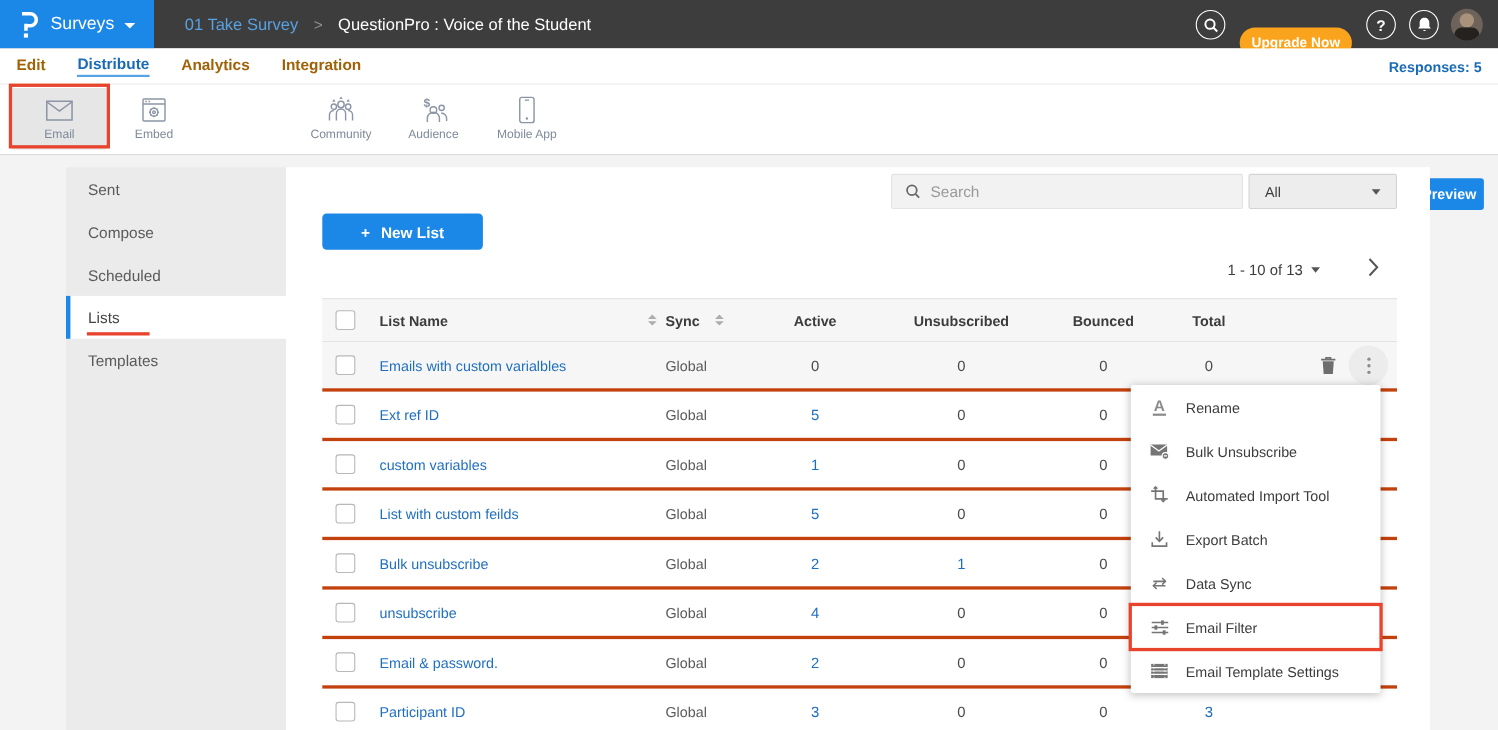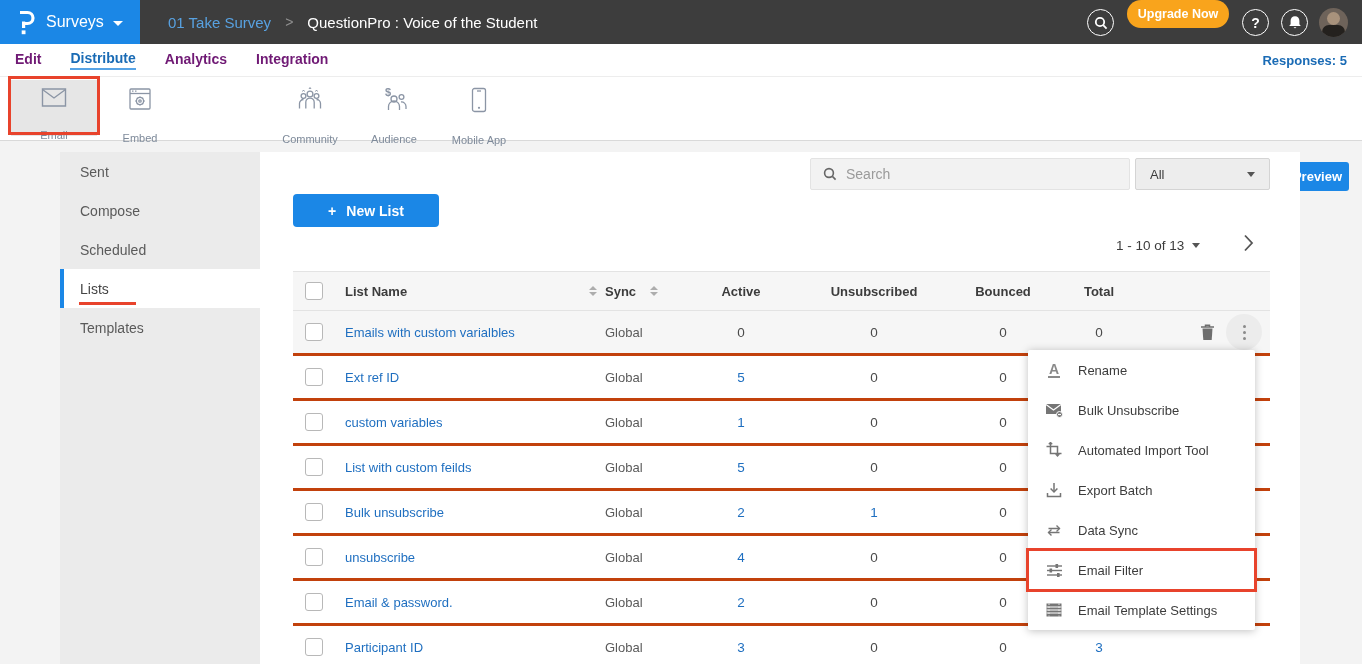--- a/index.html
+++ b/index.html
@@ -14,42 +14,42 @@
   .logo-mark{width:20px;height:26px;margin-right:10px}
   .logo-text{color:#fff;font-size:16px}
   .caret-w{width:0;height:0;border-left:5px solid transparent;border-right:5px solid transparent;
     border-top:5px solid #fff;margin-left:9px;margin-top:2px}
   .crumbs{position:absolute;left:168px;top:0;height:44px;display:flex;align-items:center}
   .crumb-link{color:#58a1e0;font-size:15px;cursor:pointer}
   .crumb-sep{color:#919191;font-size:14px;margin:0 14px}
   .crumb-title{color:#fff;font-size:15px}
   .tb-circle{position:absolute;top:9px;width:27px;height:27px;border:1.5px solid #fff;border-radius:50%;
     display:flex;align-items:center;justify-content:center;cursor:pointer;color:#fff;font-weight:bold;font-size:14px}
-  .upgrade-btn{position:absolute;left:1127px;top:0;width:102px;height:28px;border-radius:14px;background:#f9a41c;
+  .upgrade-btn{position:absolute;left:1127px;top:25px;width:102px;height:28px;border-radius:14px;background:#f9a41c;
     color:#fff;font-weight:bold;font-size:12.5px;display:flex;align-items:center;justify-content:center;cursor:pointer;border:none}
   .avatar{position:absolute;left:1319px;top:8px;width:29px;height:29px;border-radius:50%;overflow:hidden;
     background:#6e635a;cursor:pointer}
   .avatar .head{position:absolute;left:8px;top:4px;width:13px;height:13px;border-radius:50%;background:#a8927c}
   .avatar .body{position:absolute;left:3px;top:17px;width:23px;height:14px;border-radius:7px;background:#24211e}
 
   
   .subnav{position:absolute;left:0;top:44px;width:1362px;height:32px;background:#fff;display:flex;align-items:center;padding-left:15px}
-  .subnav-item{font-weight:bold;font-size:14px;color:#701a75;margin-right:29px;cursor:pointer;padding-bottom:2px}
+  .subnav-item{font-weight:bold;font-size:14px;color:#a16207;margin-right:29px;cursor:pointer;padding-bottom:2px}
   .subnav-item.active{color:#1a6bb5;border-bottom:2px solid #56a3e6}
   .responses{position:absolute;right:15px;top:0;height:32px;display:flex;align-items:center;
     color:#1a6bb5;font-size:13px;font-weight:bold}
 
   
   .chanbar{position:absolute;left:0;top:76px;width:1362px;height:65px;background:#fff;
     border-top:1px solid #ededed;border-bottom:1px solid #d9d9d9}
   .channel{position:absolute;top:3px;width:86px;height:56px;display:flex;flex-direction:column;
     align-items:center;justify-content:flex-start;padding-top:7px;cursor:pointer}
   .channel.active{background:#e6e6e6}
   .channel .ic{height:26px;display:flex;align-items:center}
-  .channel .lbl{font-size:11px;color:#7e8a9a;margin-top:21px}
+  .channel .lbl{font-size:11px;color:#7e8a9a;margin-top:3px}
   .url-box{position:absolute;left:988px;top:85px;width:267px;height:29px;background:#ececec;
     border:1px solid #c9c9c9;border-radius:3px;display:flex;align-items:center}
   .url-box input{flex:1;border:none;background:transparent;font-family:"Liberation Sans",sans-serif;
     font-size:13px;color:#3c3c3c;padding:0 4px 0 10px;outline:none;min-width:0}
   .pencil{width:26px;display:flex;align-items:center;justify-content:center;cursor:pointer}
   .preview-btn{position:absolute;left:1264px;top:85px;width:85px;height:29px;background:#1b87e6;border:none;
     border-radius:3px;color:#fff;font-weight:bold;font-size:13px;display:flex;align-items:center;
     justify-content:center;gap:6px;cursor:pointer}
 
   

